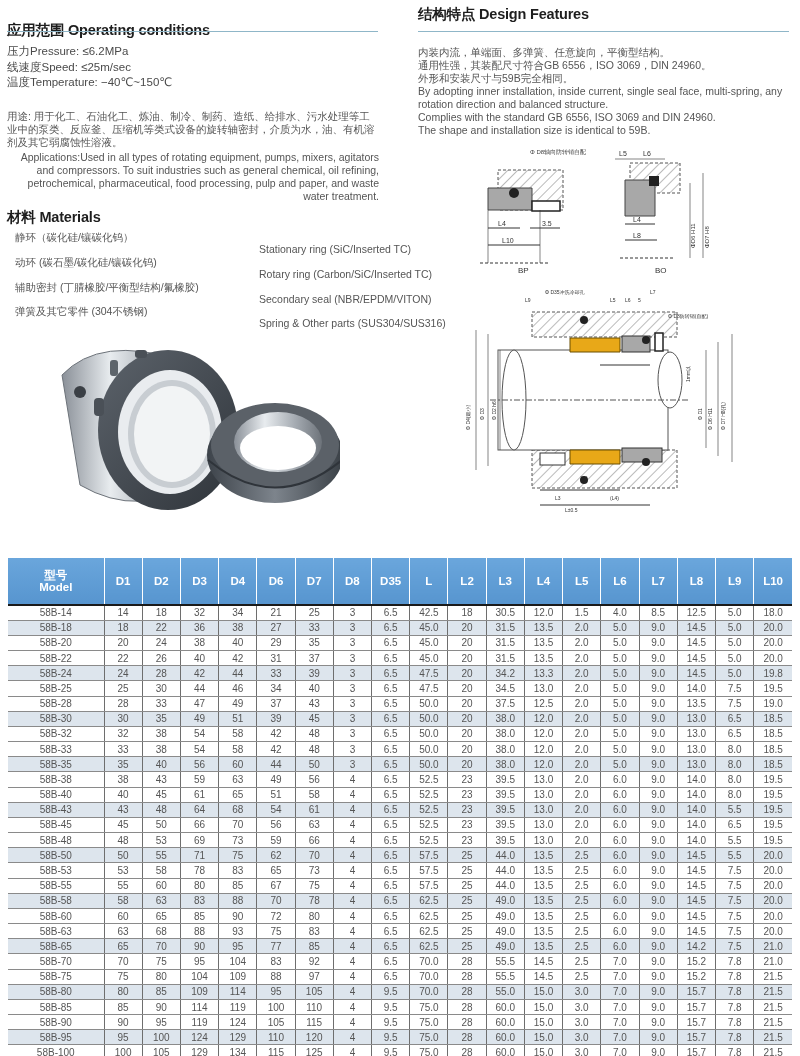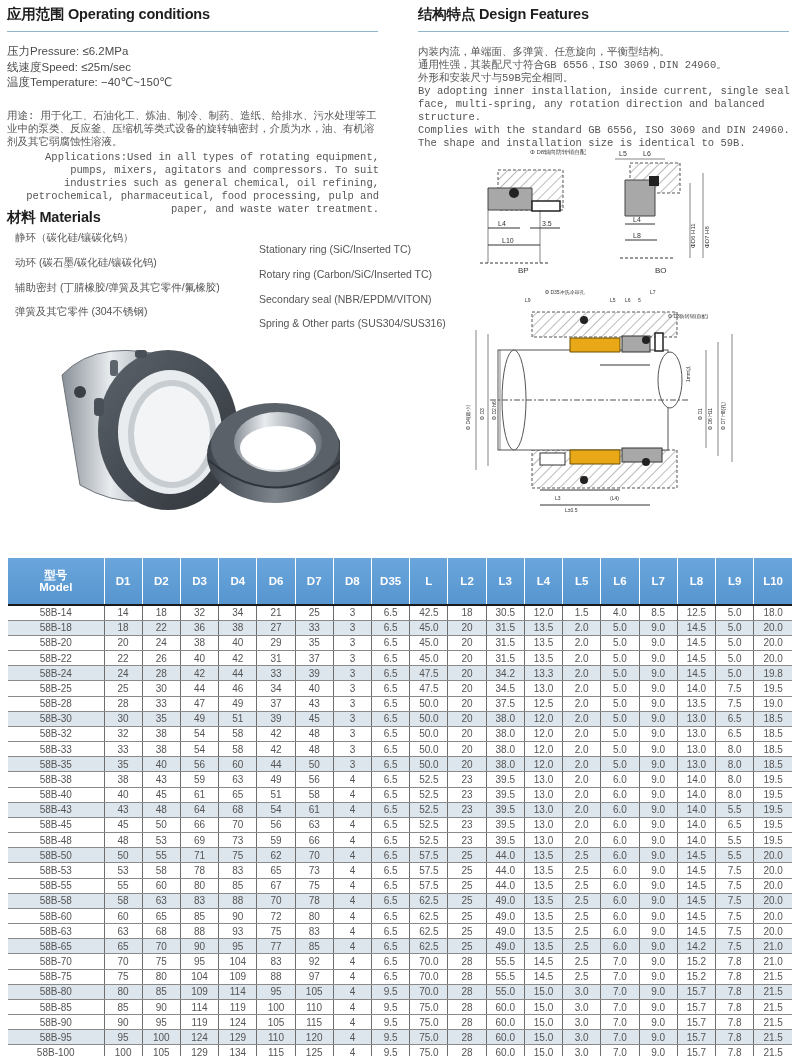--- a/index.html
+++ b/index.html
@@ -5,40 +5,40 @@
   * { box-sizing: border-box; margin: 0; padding: 0; }
   html, body { width: 800px; height: 1056px; background: #ffffff; overflow: hidden; }
   body { font-family: "Liberation Sans", "DejaVu Sans", sans-serif; color: #4a4a4a; position: relative; }
 
   .section-title { position: absolute; font-size: 14.5px; font-weight: bold; color: #1e1e1e; letter-spacing: -0.2px; }
   .rule { position: absolute; height: 1px; background: #8fb6c8; }
 
   .text-block { position: absolute; font-size: 10.5px; line-height: 13px; color: #555; }
   .text-block.big { font-size: 11.5px; line-height: 15.5px; color: #4a4a4a; }
   .text-block p { white-space: nowrap; }
-  .wrap p { white-space: normal; font-family: Liberation Mono, monospace; }
+  .wrap p { white-space: normal; }
 
   .mat-row { display: flex; font-size: 10.5px; line-height: 12.8px; color: #555; }
   .mat-row .zh { width: 252px; white-space: nowrap; padding-left: 8px; }
   .mat-row .en { white-space: nowrap; margin-top: 12px; }
 
   
   #spec-table { position: absolute; left: 8px; top: 558px; width: 784px; border-collapse: collapse; table-layout: fixed; }
   #spec-table th { background: #5b9bd5; background: linear-gradient(#6aa6dc, #5795cf); color: #fff; font-size: 11.5px; font-weight: bold; height: 47px; border-right: 1px solid #ffffff; border-bottom: 2px solid #1a1a1a; line-height: 12px; }
   #spec-table th:last-child { border-right: none; }
   #spec-table td { font-size: 10px; color: #555; text-align: center; height: 15.18px; border-right: 1px solid #6e6e6e; border-bottom: 1px solid #8a8a8a; padding: 0; line-height: 13px; }
   #spec-table td:last-child { border-right: none; }
   #spec-table tr.shade td { background: #dde5ed; }
   #spec-table tr:last-child td { border-bottom: 2px solid #1a1a1a; }
   #spec-table col.c-model { width: 96px; }
 </style>
 </head>
 <body>
 
-<div class="section-title" style="left:7px; top:5px;">应用范围 Operating conditions</div>
+<div class="section-title" style="left:7px; top:21px;">应用范围 Operating conditions</div>
 <div class="rule" style="left:7px; top:31px; width:371px;"></div>
 
 <div class="text-block big" style="left:7px; top:44px;">
   <p>压力Pressure: ≤6.2MPa</p>
   <p>线速度Speed: ≤25m/sec</p>
   <p>温度Temperature: −40℃~150℃</p>
 </div>
 
 <div class="text-block wrap" style="left:7px; top:110px; width:372px;">
   <p>用途: 用于化工、石油化工、炼油、制冷、制药、造纸、给排水、污水处理等工业中的泵类、反应釜、压缩机等类式设备的旋转轴密封，介质为水，油、有机溶剂及其它弱腐蚀性溶液。</p>
@@ -49,21 +49,21 @@
 <div style="position:absolute; left:7px; top:231px;">
   <div class="mat-row">
       <span class="zh">静环（碳化硅/镶碳化钨）</span>
       <span class="en">Stationary ring (SiC/Inserted TC)</span>
     </div>
   <div class="mat-row">
       <span class="zh">动环 (碳石墨/碳化硅/镶碳化钨)</span>
       <span class="en">Rotary ring (Carbon/SiC/Inserted TC)</span>
     </div>
   <div class="mat-row">
-      <span class="zh">辅助密封 (丁腈橡胶/弹簧及其它零件/氟橡胶)</span>
+      <span class="zh">辅助密封 (丁腈橡胶/平衡型结构/氟橡胶)</span>
       <span class="en">Secondary seal (NBR/EPDM/VITON)</span>
     </div>
   <div class="mat-row">
       <span class="zh">弹簧及其它零件 (304不锈钢)</span>
       <span class="en">Spring &amp; Other parts (SUS304/SUS316)</span>
     </div>
 </div>
 
 <svg style="position:absolute; left:40px; top:320px;" width="300" height="200" viewBox="0 0 300 200">
   <defs>

